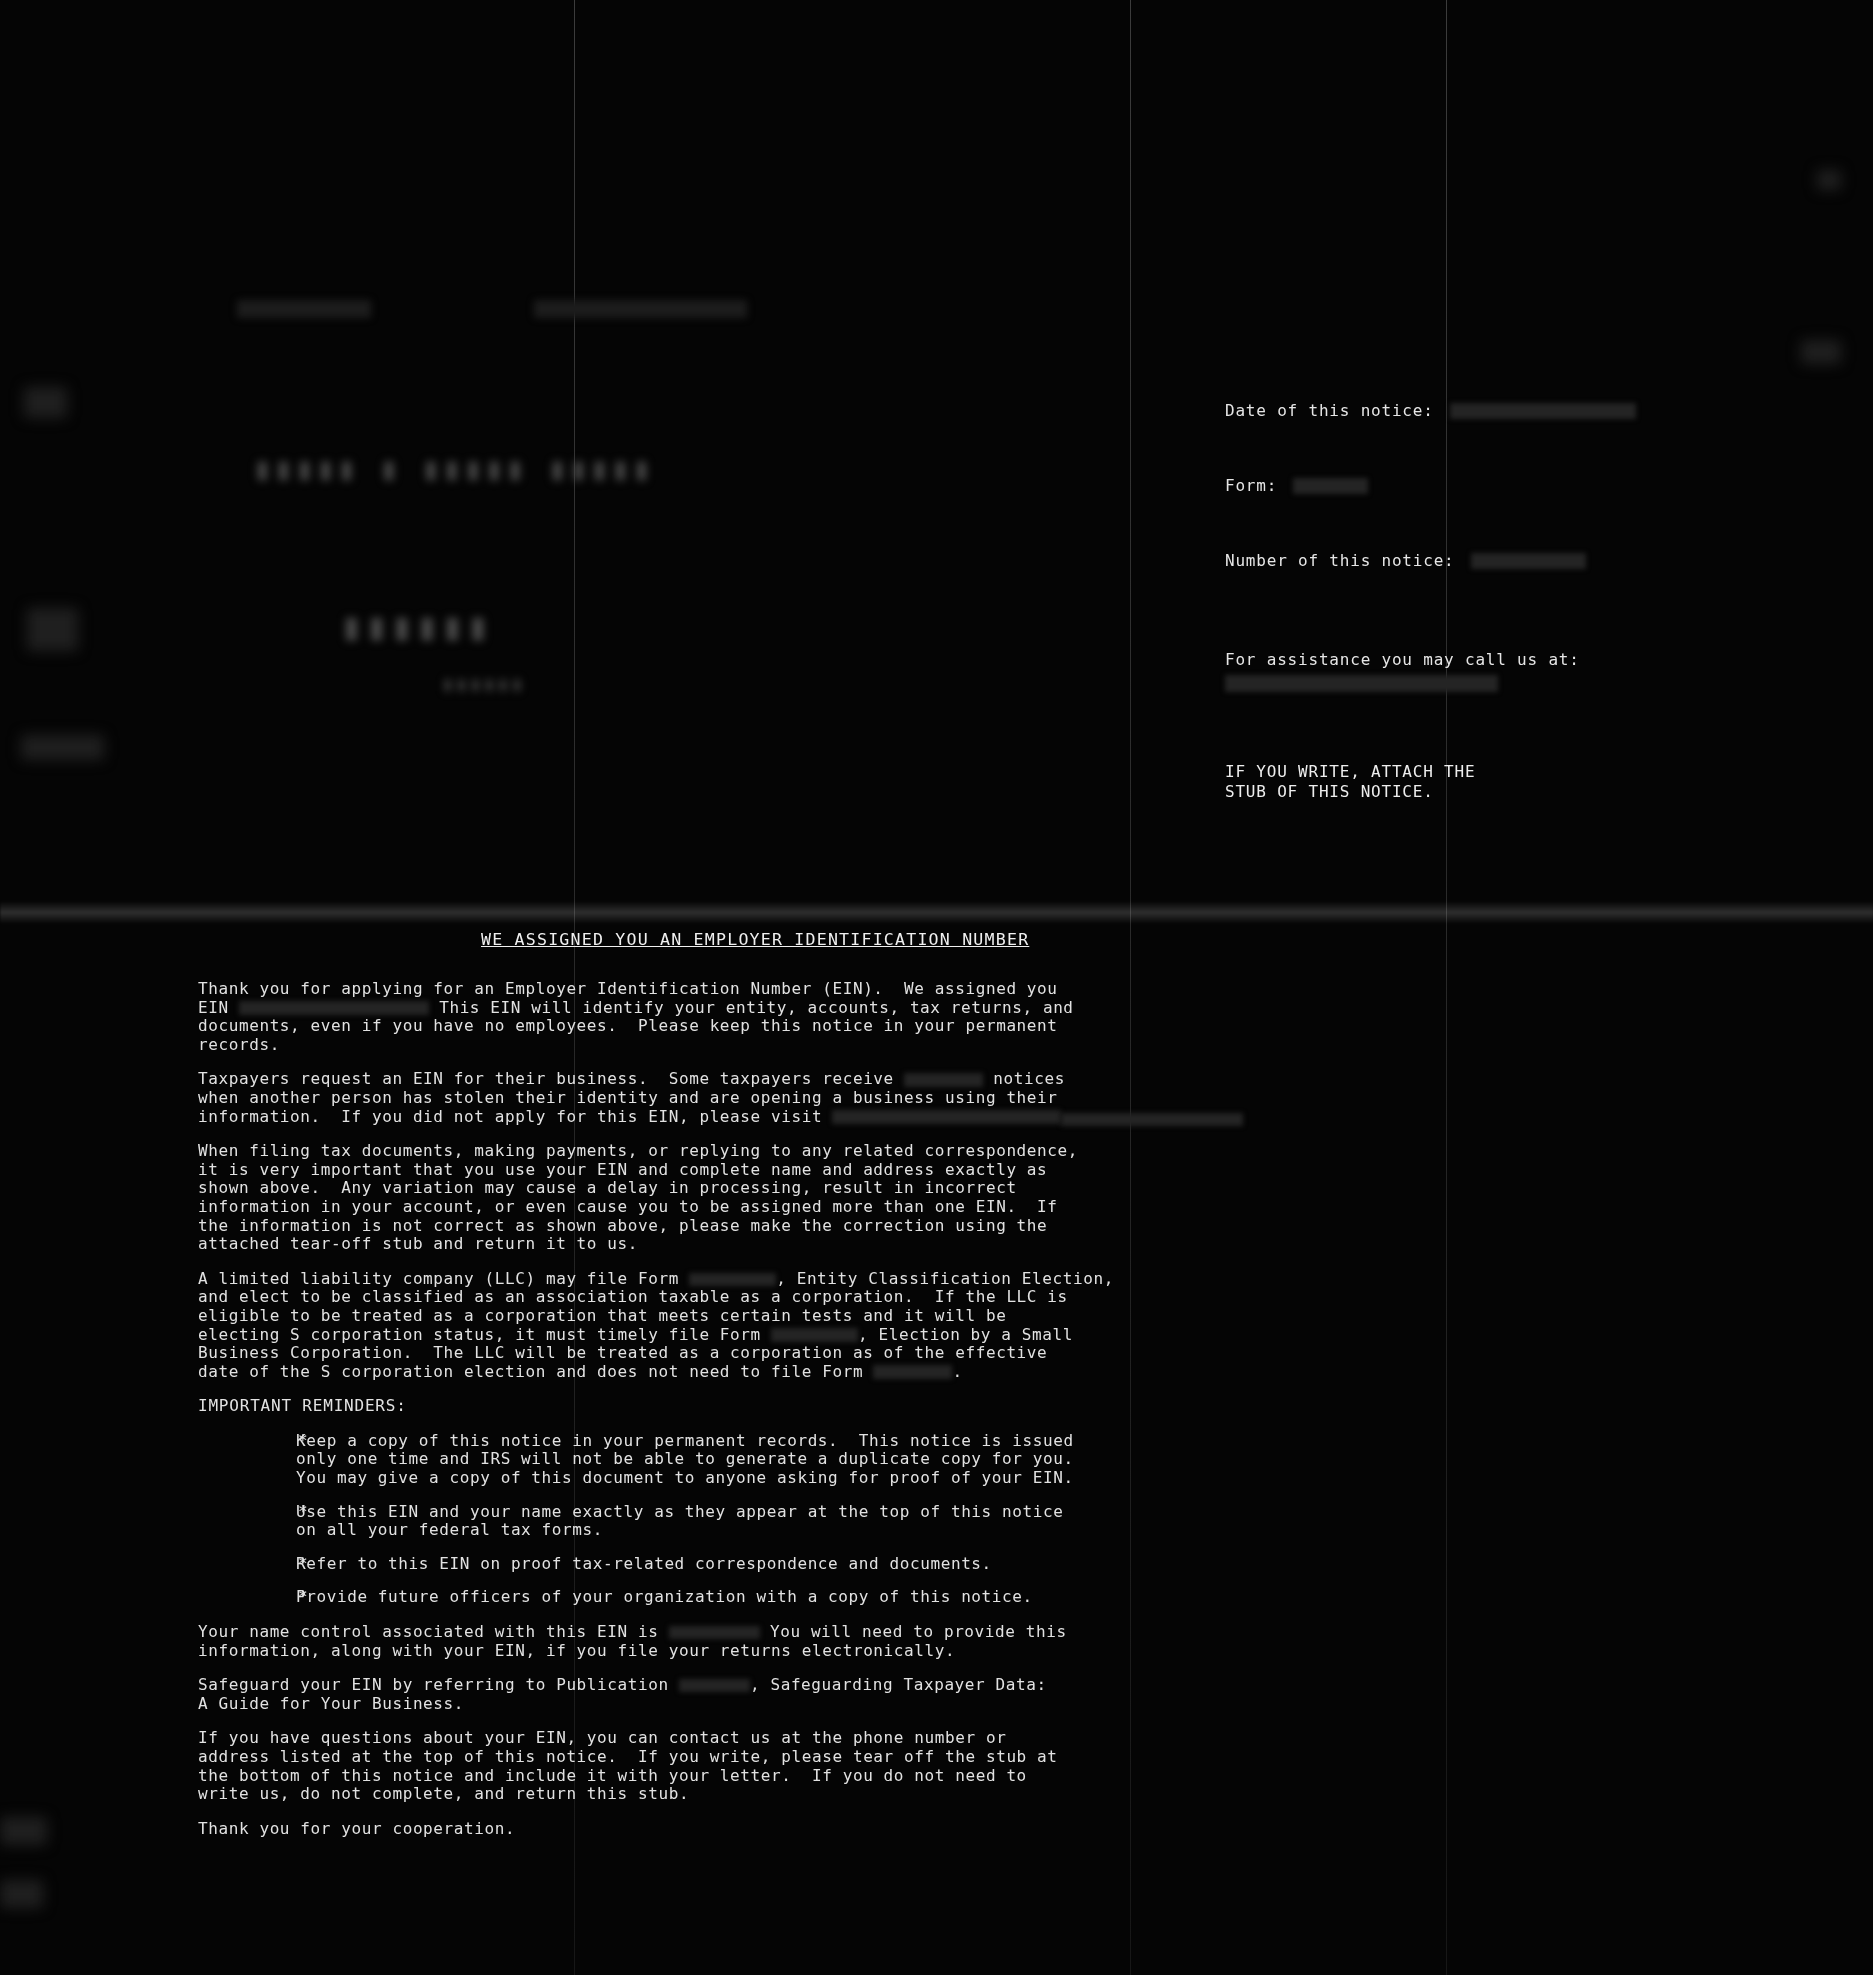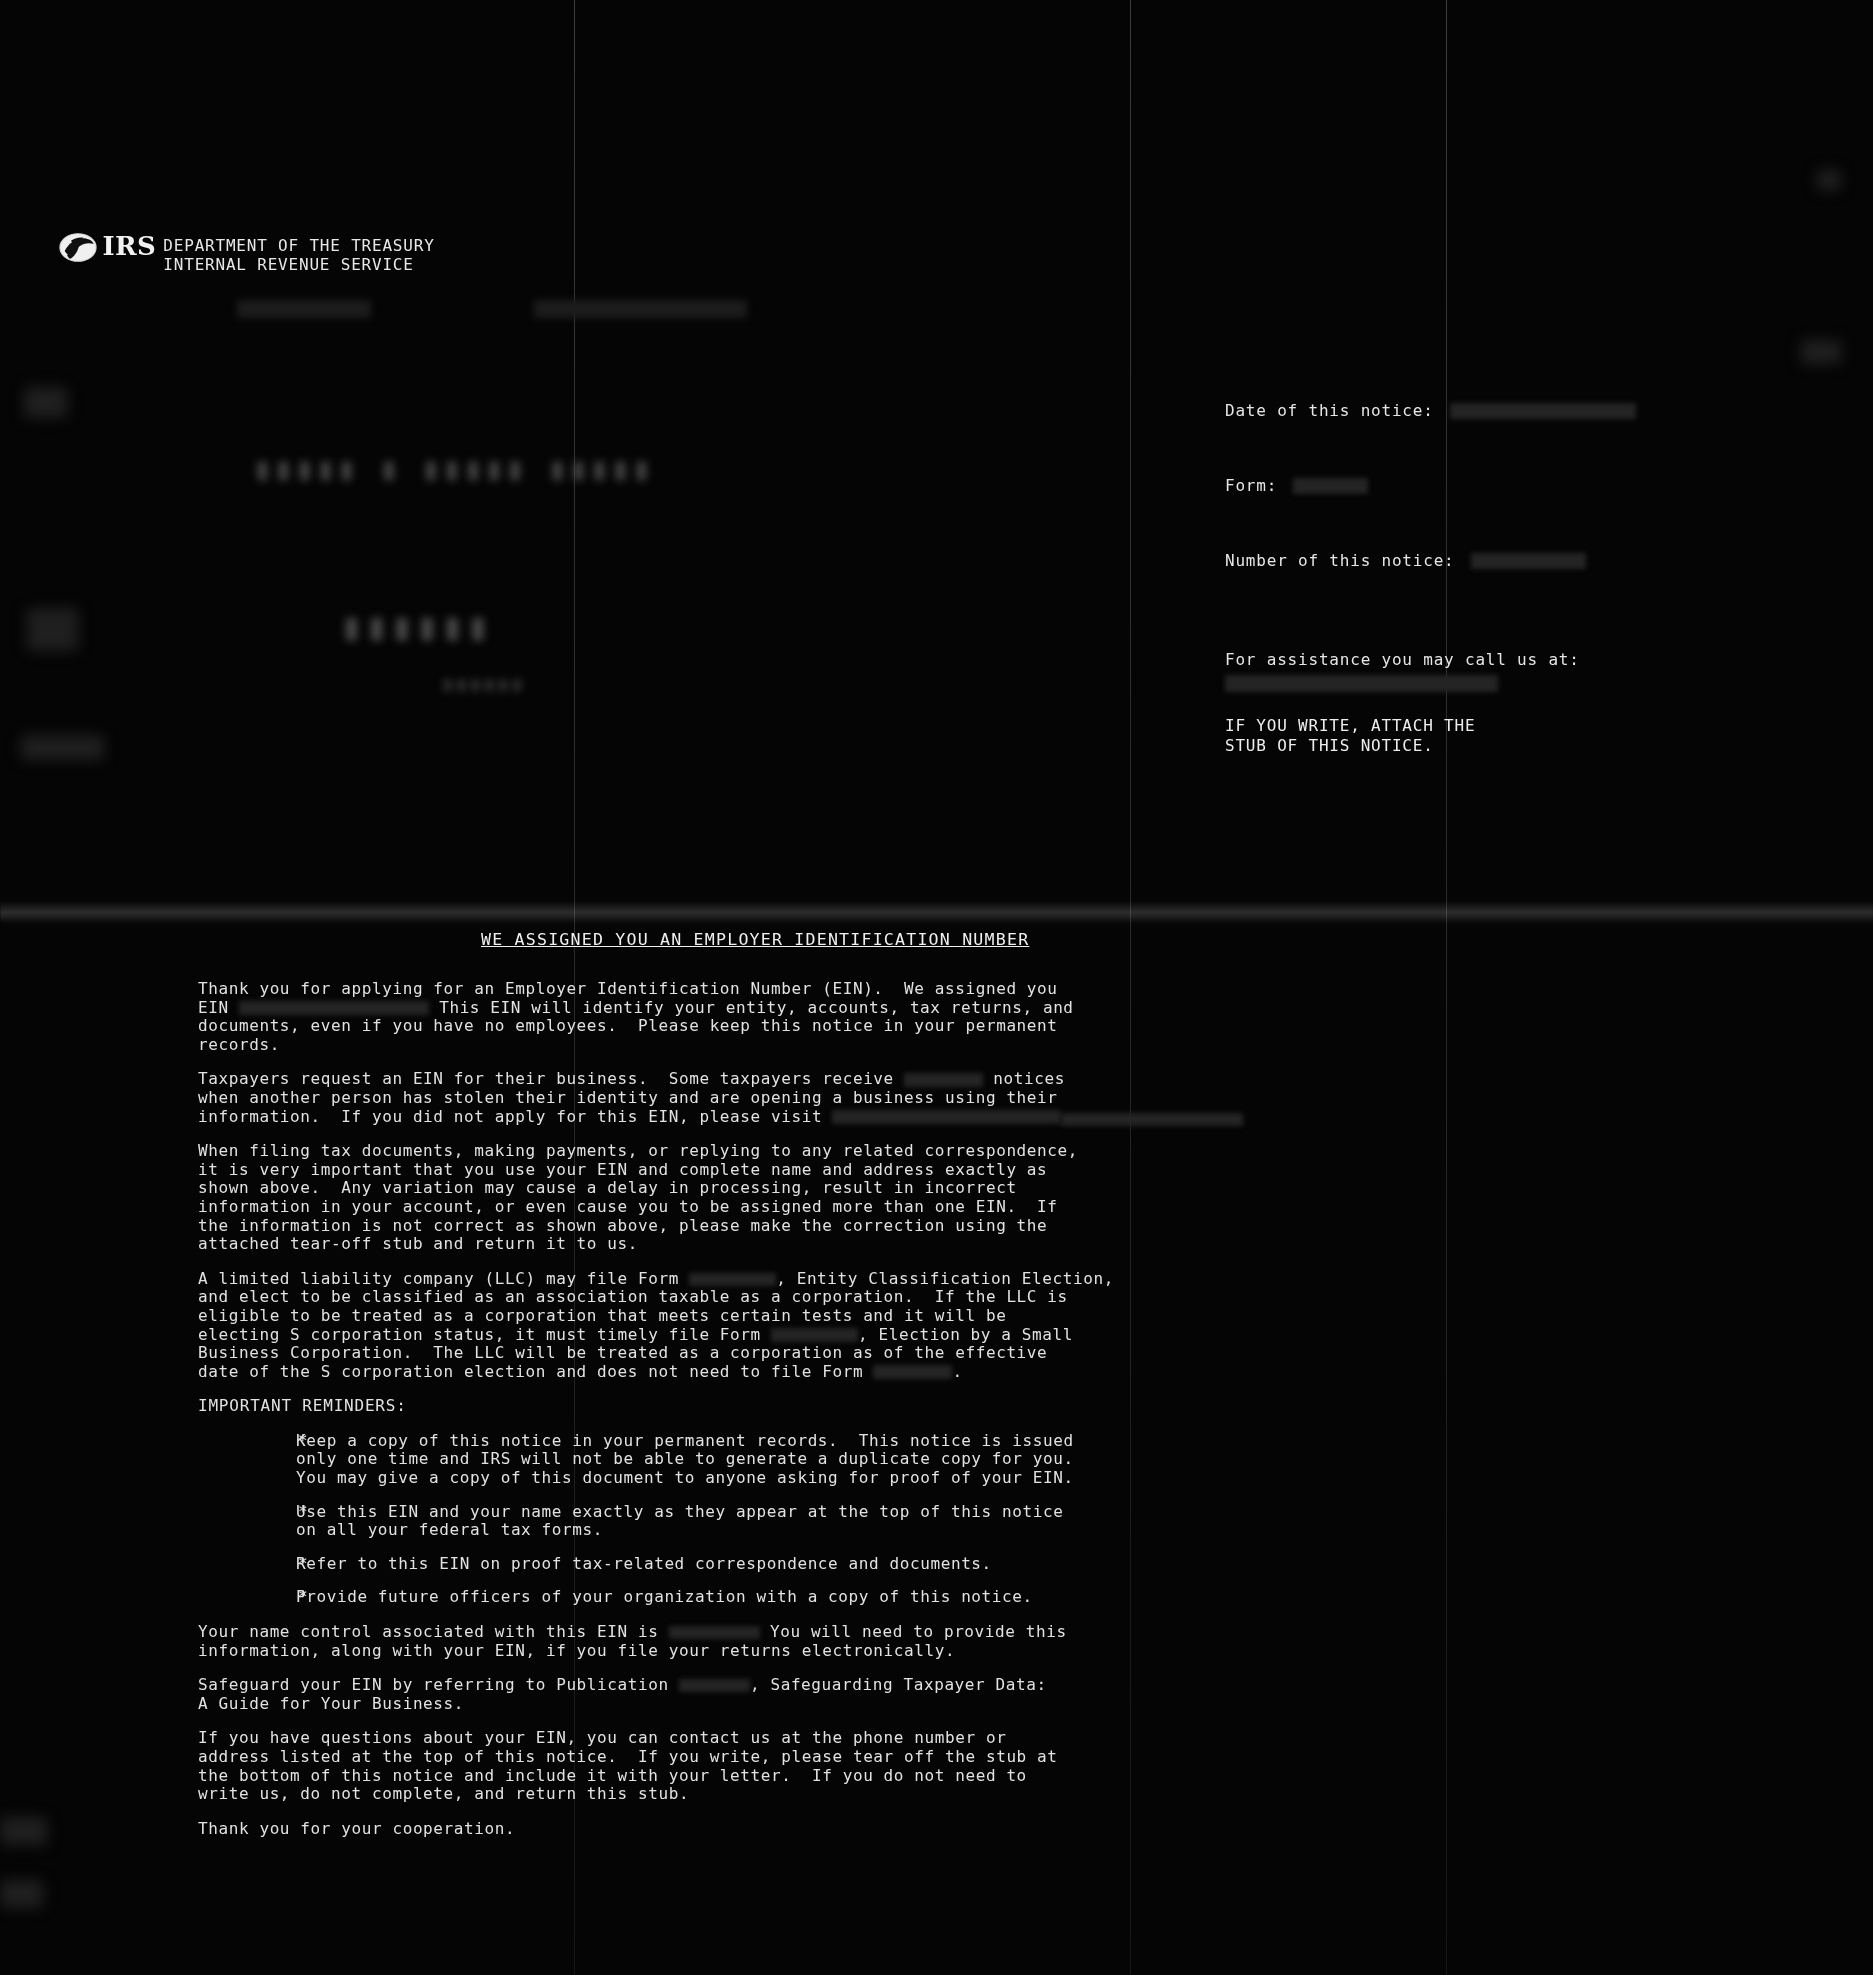--- a/index.html
+++ b/index.html
@@ -114,21 +114,21 @@
     line-height: 19px;
     letter-spacing: 0.8px;
     color: #e6e6e6;
     white-space: pre;
   }
   .meta .row { margin-bottom: 18px; display: flex; align-items: center; }
   .meta .label { white-space: pre; }
   .stub-note {
     position: absolute;
     left: 1225px;
-    top: 716px;
+    top: 762px;
     font-size: 16px;
     line-height: 20px;
     letter-spacing: 0.8px;
     color: #eeeeee;
     white-space: pre;
   }
 
   
   .title {
     position: absolute;
@@ -173,34 +173,20 @@
 <body>
 
 <div class="page">
 
   <div class="fold f1"></div>
   <div class="fold f2"></div>
   <div class="fold f3"></div>
 
   <div class="tear"></div>
 
-  <div class="header">
-    <div class="irs-seal">
-      <svg width="38" height="29" viewBox="0 0 96 74">
-        <ellipse cx="48" cy="37" rx="46" ry="35" fill="#f0f0f0"></ellipse>
-        <path d="M14 46 C24 26 40 16 56 14 C70 12 84 18 88 28 C76 24 62 26 52 34 C42 42 36 54 30 60 C24 58 18 52 14 46 Z" fill="#101010"></path>
-        <path d="M30 20 C38 14 50 10 62 12 C54 18 44 22 36 28 Z" fill="#101010"></path>
-        <path d="M20 56 C30 50 40 44 50 36 C46 50 38 60 28 66 C24 64 22 60 20 56 Z" fill="#101010"></path>
-        <ellipse cx="48" cy="37" rx="46" ry="35" fill="none" stroke="#d9d9d9" stroke-width="3"></ellipse>
-      </svg>
-    </div>
-    <div class="irs-word">IRS</div>
-    <div class="agency"><span>DEPARTMENT OF THE TREASURY</span>
-<span>INTERNAL REVENUE SERVICE</span></div>
-  </div>
 
   <div class="redact" style="left:237px; top:300px; width:134px; height:18px;"></div>
   <div class="redact" style="left:534px; top:300px; width:213px; height:18px;"></div>
 
   <div class="smudge" style="left:24px; top:387px; width:43px; height:31px;"></div>
   <div class="smudge" style="left:27px; top:608px; width:51px; height:43px;"></div>
   <div class="smudge" style="left:20.5px; top:735px; width:83px; height:25px;"></div>
   <div class="smudge" style="left:1817px; top:170px; width:24px; height:20px;"></div>
   <div class="smudge" style="left:1801px; top:340px; width:40px; height:24px;"></div>
   <div class="smudge" style="left:0px; top:1817px; width:47px; height:28px;"></div>

